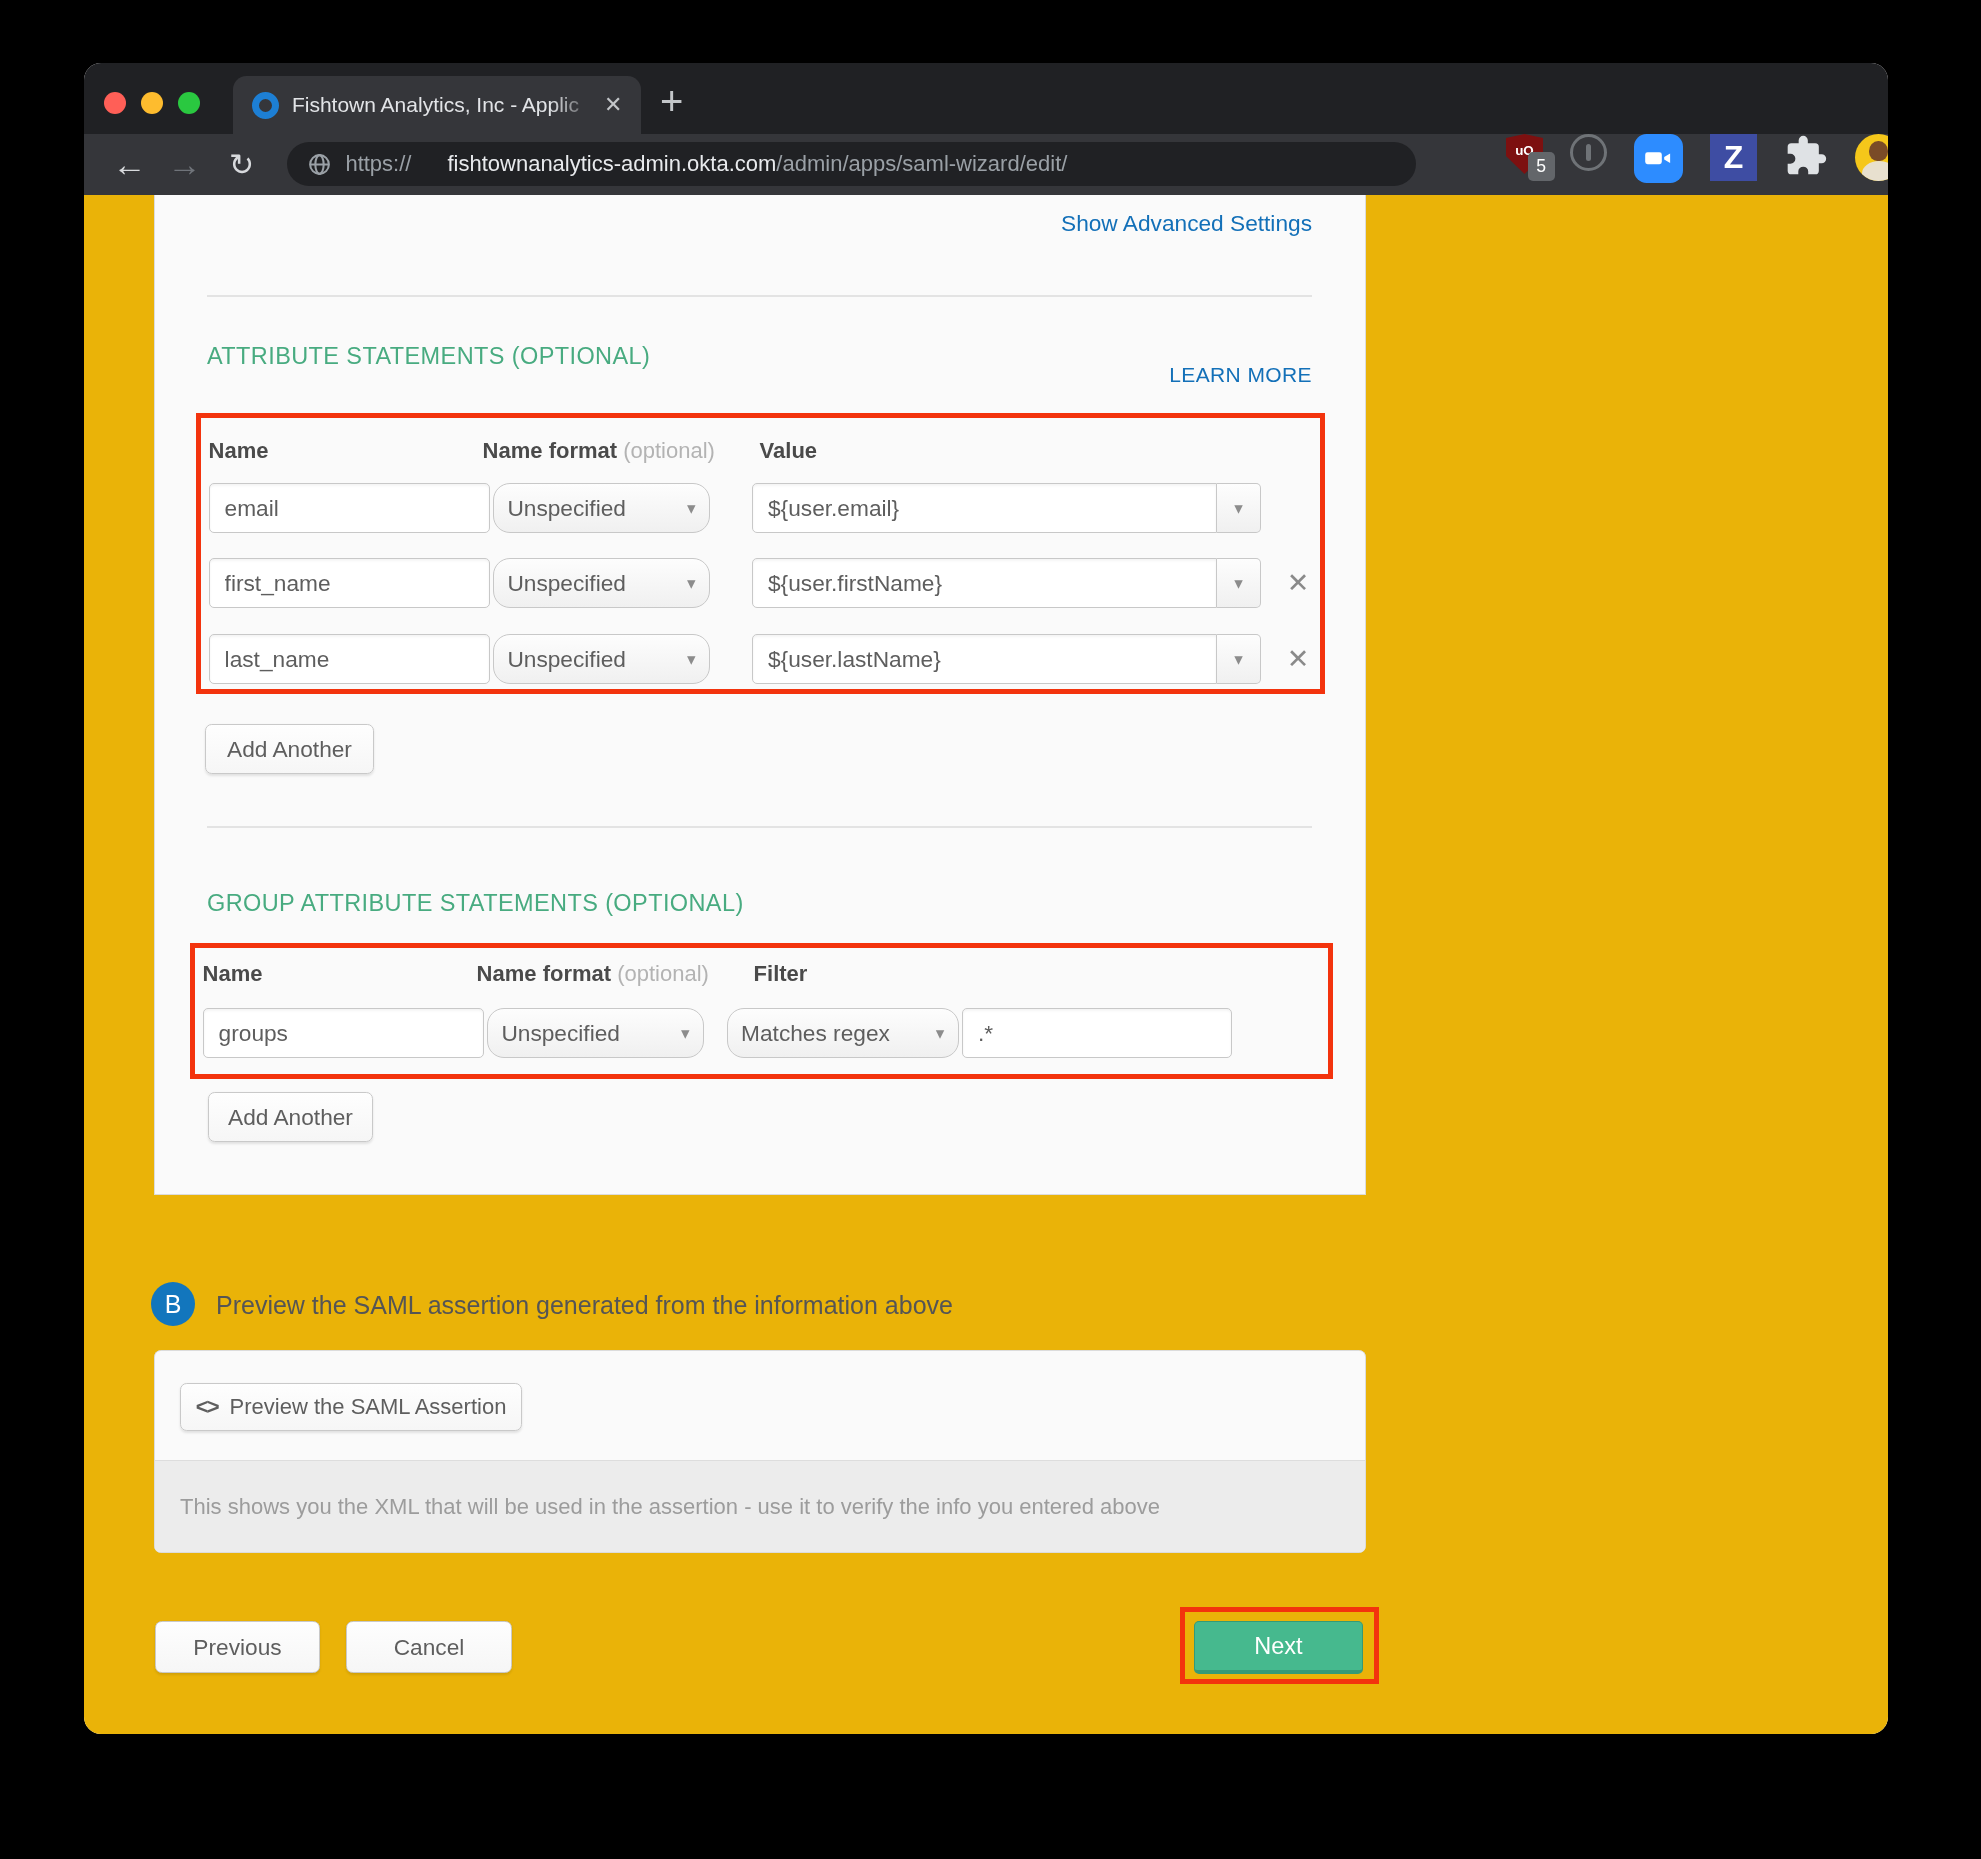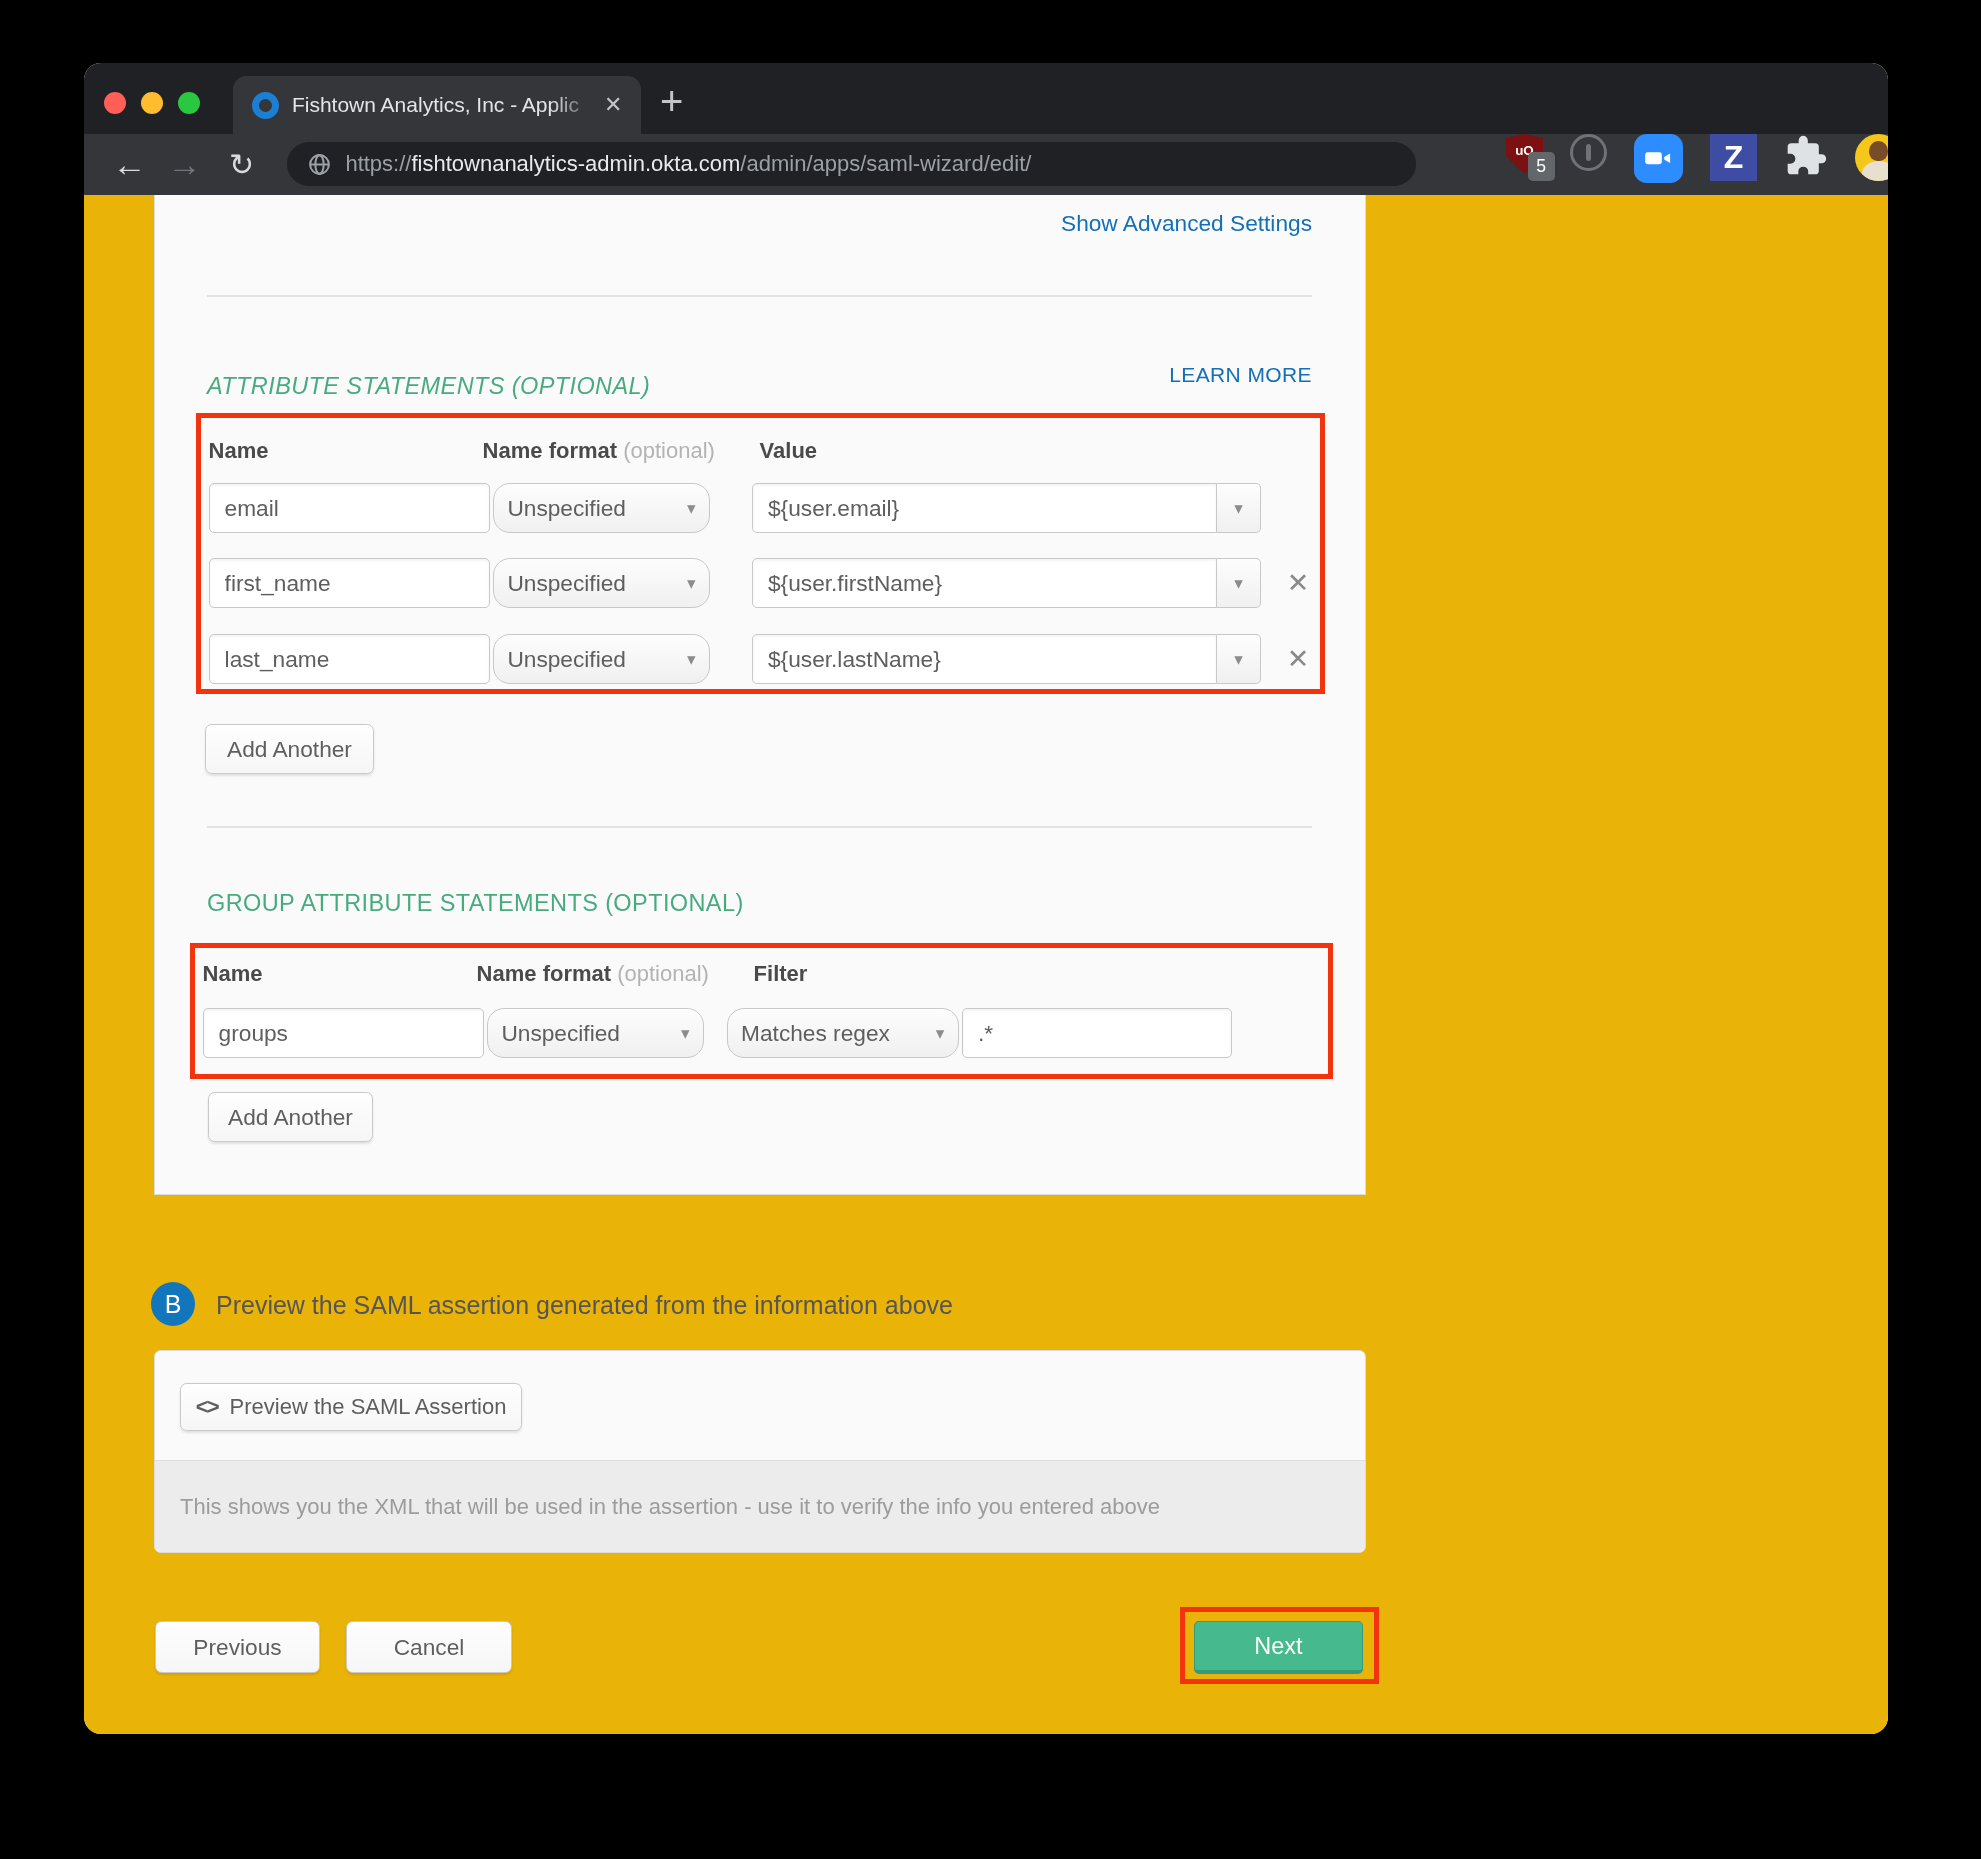--- a/index.html
+++ b/index.html
@@ -24,21 +24,21 @@
 
   
   .toolbar { position:relative; height:61px; background:#35363a; }
   .nav-ic { position:absolute; top:0; height:61px; display:flex; align-items:center; justify-content:center;
             width:47px; font-size:34px; color:#d8dadd; }
   .nav-back{ left:22px; } .nav-fwd{ left:77px; color:#70747a; } .nav-reload{ left:134px; font-size:30px; }
   .urlbar { position:absolute; left:203px; top:8.4px; width:1129px; height:44px; background:#202124;
             border-radius:22.7px; display:flex; align-items:center; padding:0 20px; }
   .urlbar svg { margin-right:13.4px; flex:none; }
   .url-text { font-size:22px; color:#9aa0a6; white-space:nowrap; }
-  .url-text b { color:#e8eaed; font-weight:normal; }
+  .url-text b { color:#e8eaed; font-weight:normal;margin-left:36px; }
   .ext-row { position:absolute; left:1422px; top:0; height:44px; display:flex; align-items:flex-start; gap:27px; }
   .ublock { position:relative; width:37px; height:40px; }
   .shield { width:37px; height:40px; background:#7d1010;
             clip-path:polygon(50% 0,100% 10%,100% 55%,50% 100%,0 55%,0 10%);
             color:#fff; font-size:13.4px; font-weight:bold; text-align:center; line-height:34px; }
   .badge { position:absolute; right:-11.7px; bottom:-6.7px; background:#63666a; color:#fff; font-size:17.6px;
            width:27px; height:28.5px; border-radius:5px; text-align:center; line-height:28.5px; }
   .onepw { width:37px; height:37px; border-radius:50%; border:3.4px solid #6f7377; position:relative; }
   .onepw::after{ content:""; position:absolute; left:12.6px; top:6.7px; width:5px; height:17px; background:#6f7377; border-radius:2.5px;}
   .zoomic { width:49px; height:49px; border-radius:12.6px; background:#2d8cff; display:flex; align-items:center; justify-content:center; }
@@ -51,21 +51,21 @@
 
   
   .content { position:relative; height:1539px; background:#eab308; overflow:hidden; }
 
   .card { position:absolute; left:70px; top:0; width:1212px; height:1000px; background:#fafafa;
           border:1.7px solid #dcdcdc; border-top:none; }
   .adv-link { position:absolute; right:53px; top:15px; color:#1370b8; font-size:22.7px; }
   .divider { position:absolute; left:52px; right:53px; height:1.7px; background:#e3e3e3; }
   .d1{ top:100px; } .d2{ top:631px; }
   .sec-title { position:absolute; left:52px; color:#48ab80; font-size:23.5px; letter-spacing:0.4px; }
-  .st1{ top:178px;font-style:italic; } .st2{ top:695px; }
+  .st1{ top:148px; } .st2{ top:695px; }
   .learn-more { position:absolute; right:53px; top:168px; color:#1370b8; font-size:21px; letter-spacing:0.4px; }
 
   .redbox { position:absolute; border:5.9px solid #f3330d; background:transparent; }
   .rb1 { left:41px; top:218px; width:1129px; height:281px; }
   .rb2 { left:35px; top:748px; width:1143px; height:136px; }
 
   .hdr { position:absolute; left:7.6px; display:flex; font-size:22px; color:#4a4a4a; }
   .hdr b { font-weight:bold; }
   .hdr .opt { color:#b3b3b3; font-weight:normal; }
   .h-col1 { width:274px; } .h-col2 { width:277px; }

